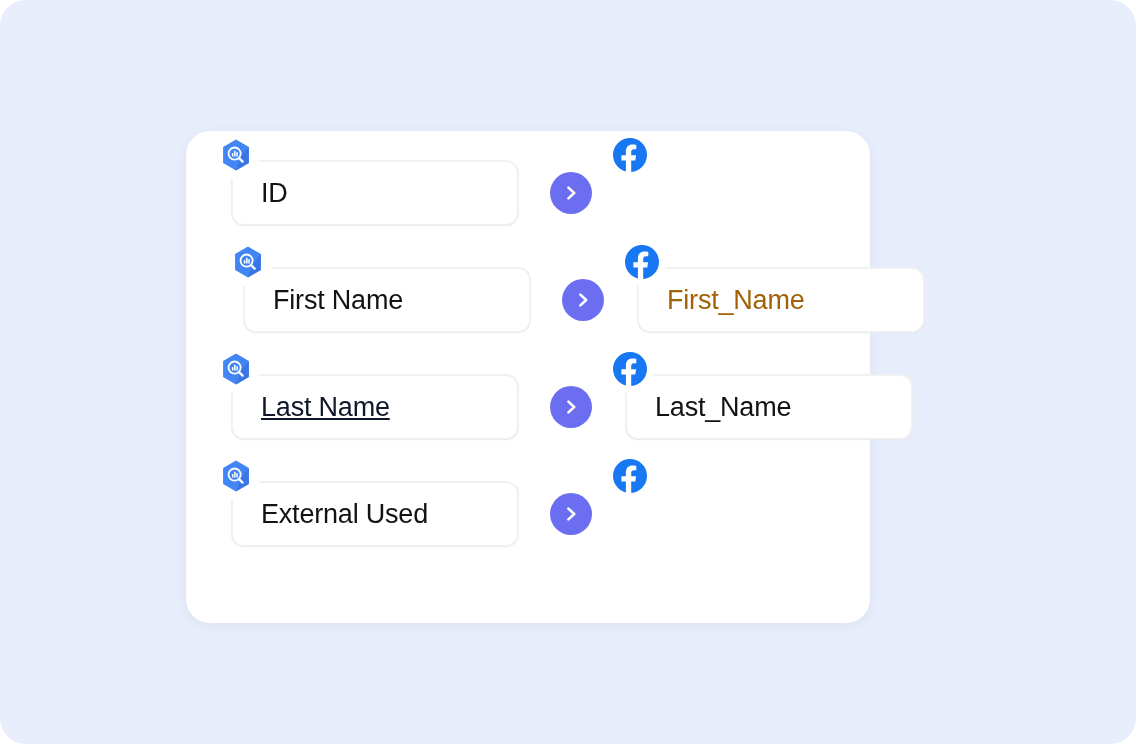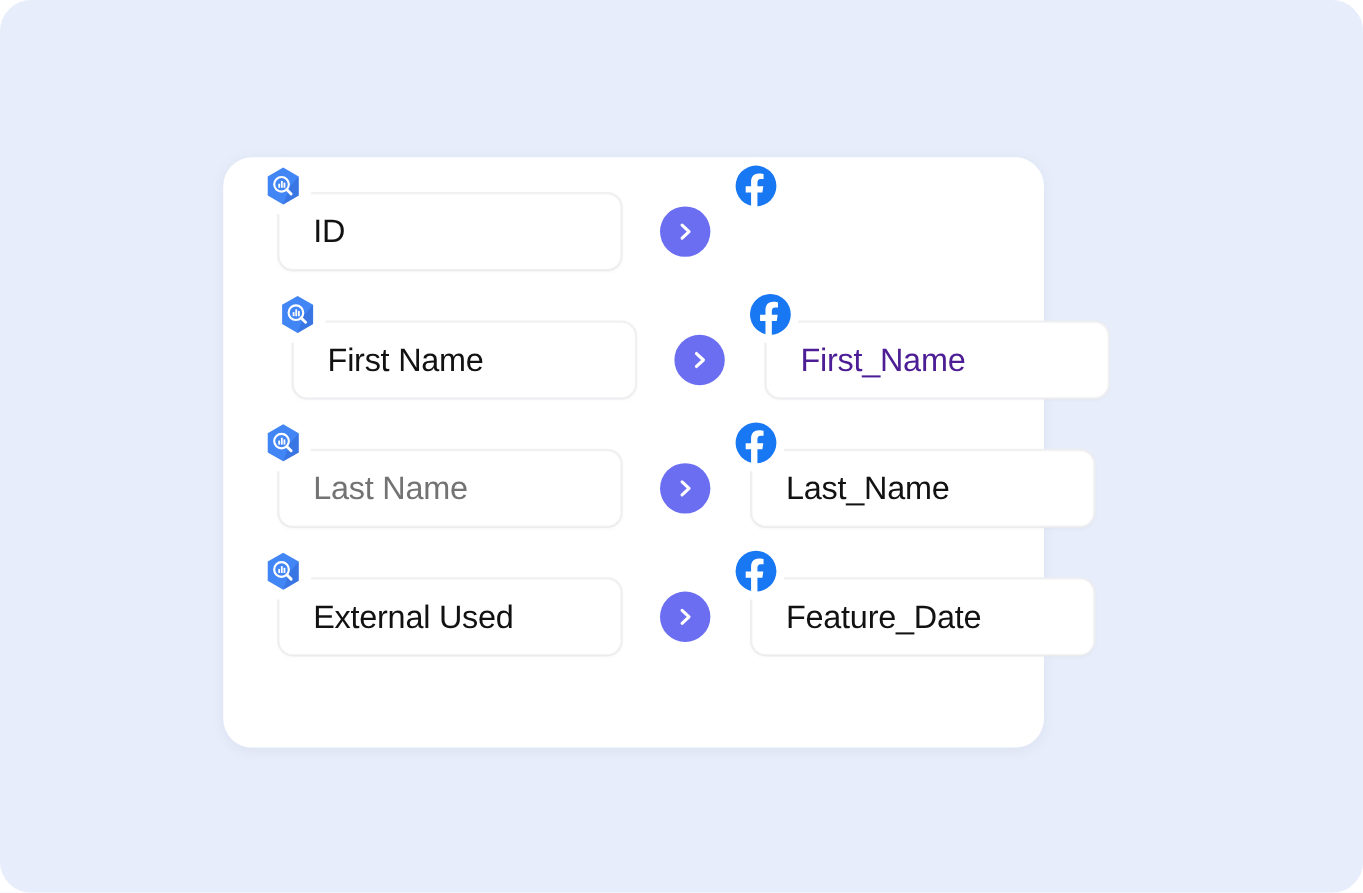--- a/index.html
+++ b/index.html
@@ -197,21 +197,21 @@
           <circle cx="19" cy="19" r="17" fill="#1877f2"></circle>
           <path d="M24.3 24.4 L25.1 19.3 L20.2 19.3 L20.2 16.0 C20.2 14.6 20.9 13.2 23.1 13.2
                    L25.3 13.2 L25.3 8.9 C25.3 8.9 23.3 8.5 21.4 8.5 C17.5 8.5 14.9 10.9 14.9 15.3
                    L14.9 19.3 L10.4 19.3 L10.4 24.4 L14.9 24.4 L14.9 36.6
                    C15.8 36.8 16.8 36.9 17.8 36.9 C18.8 36.9 19.3 36.8 20.2 36.6 L20.2 24.4 Z" fill="#ffffff"></path>
         </svg>
       </span>
     </div>
 
     <div class="field field-target">
-      <span class="field-label" style="color: #4c1d95;">First_Name</span>
+      <span class="field-label" style="color: #a16207;">First_Name</span>
     </div>
 
   </div>
 
   <div class="mapping-row" style="top: 244px;">
 
     <div class="platform-badge badge-source">
       <span class="badge-inner">
         <svg width="38" height="38" viewBox="0 0 38 38" aria-hidden="true">
           <path d="M19 3.6 L31.9 11 L31.9 27 L19 34.4 L6.1 27 L6.1 11 Z" fill="#4285f4"></path>
@@ -219,21 +219,21 @@
           <circle cx="17.6" cy="17.6" r="6.1" fill="none" stroke="#ffffff" stroke-width="1.8"></circle>
           <rect x="14.9" y="17.1" width="1.5" height="3.4" fill="#ffffff"></rect>
           <rect x="17.1" y="14.8" width="1.5" height="5.7" fill="#ffffff"></rect>
           <rect x="19.3" y="16.2" width="1.5" height="4.3" fill="#ffffff"></rect>
           <line x1="22.0" y1="22.0" x2="25.6" y2="25.6" stroke="#ffffff" stroke-width="2.4" stroke-linecap="round"></line>
         </svg>
       </span>
     </div>
 
     <div class="field field-source">
-      <span class="field-label" style="color: #737373;">Last Name</span>
+      <span class="field-label" style="color: #0f172a; text-decoration: underline;">Last Name</span>
     </div>
 
     <div class="arrow-badge" style="background: rgb(108, 110, 242);">
       <svg width="22" height="22" viewBox="0 0 22 22" aria-hidden="true">
         <polyline points="8.4,5.6 14.2,11 8.4,16.4" fill="none" stroke="#ffffff" stroke-width="2.6" stroke-linecap="round" stroke-linejoin="round"></polyline>
       </svg>
     </div>
 
     <div class="platform-badge badge-target">
       <span class="badge-inner">
@@ -284,21 +284,18 @@
         <svg width="38" height="38" viewBox="0 0 38 38" aria-hidden="true">
           <circle cx="19" cy="19" r="17" fill="#1877f2"></circle>
           <path d="M24.3 24.4 L25.1 19.3 L20.2 19.3 L20.2 16.0 C20.2 14.6 20.9 13.2 23.1 13.2
                    L25.3 13.2 L25.3 8.9 C25.3 8.9 23.3 8.5 21.4 8.5 C17.5 8.5 14.9 10.9 14.9 15.3
                    L14.9 19.3 L10.4 19.3 L10.4 24.4 L14.9 24.4 L14.9 36.6
                    C15.8 36.8 16.8 36.9 17.8 36.9 C18.8 36.9 19.3 36.8 20.2 36.6 L20.2 24.4 Z" fill="#ffffff"></path>
         </svg>
       </span>
     </div>
 
-    <div class="field field-target">
-      <span class="field-label" style="color: rgb(18, 18, 18);">Feature_Date</span>
-    </div>
 
   </div>
 </div>
   </div>
 
 </div>
 
 </body></html>

